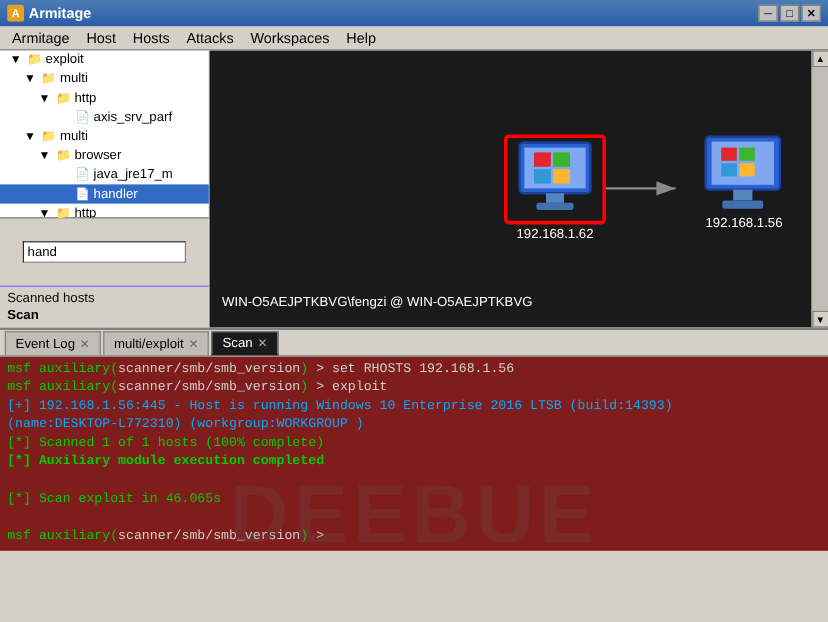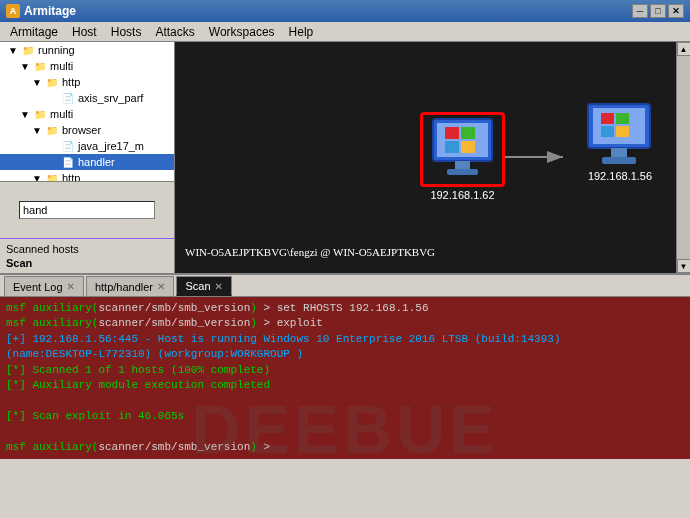--- a/index.html
+++ b/index.html
@@ -171,21 +171,21 @@
       text-align: center;
     }
 
     
     .session-text {
       position: absolute;
       bottom: 10px;
       left: 10px;
       color: white;
       font-size: 11px;
-      font-family: Liberation Serif, serif;
+      font-family: Liberation Sans, sans-serif;
     }
 
     
     .bottom-panel {
       height: 225px;
       display: flex;
       flex-direction: column;
       border-top: 2px solid #808080;
     }
     .tabs-bar {
@@ -299,21 +299,21 @@
 <div class="main-container">
   <div class="content-area">
 
     <div class="left-panel">
       <div class="tree-area">
 
         <div class="tree-item">
           <span class="tree-indent" style="width:4px"></span>
           <span class="tree-icon">▼</span>
           <span class="tree-icon folder-icon">📁</span>
-          <span>running</span>
+          <span>exploit</span>
         </div>
 
         <div class="tree-item">
           <span class="tree-indent" style="width:16px"></span>
           <span class="tree-icon">▼</span>
           <span class="tree-icon folder-icon">📁</span>
           <span>multi</span>
         </div>
 
         <div class="tree-item">
@@ -407,21 +407,21 @@
               <rect x="20" y="24" width="14" height="12" fill="#3498d8"></rect>
               <rect x="36" y="24" width="14" height="12" fill="#f7b731"></rect>
 
               <rect x="30" y="44" width="15" height="8" fill="#5585c0"></rect>
               <rect x="22" y="52" width="31" height="6" rx="2" fill="#4070b0"></rect>
             </svg>
           </div>
           <div class="host-label">192.168.1.62</div>
         </div>
 
-        <div class="host-node" style="left:405px; top:60px;">
+        <div class="host-node" style="left:405px; top:70px;">
           <svg width="80" height="66" viewBox="0 0 80 66">
 
             <rect x="8" y="2" width="62" height="44" rx="3" fill="#2a60d0" stroke="#1a40a0" stroke-width="2"></rect>
             <rect x="13" y="6" width="52" height="36" fill="#80a8f0"></rect>
 
             <rect x="21" y="11" width="13" height="11" fill="#e0272e"></rect>
             <rect x="36" y="11" width="13" height="11" fill="#3bb52e"></rect>
             <rect x="21" y="24" width="13" height="11" fill="#3498d8"></rect>
             <rect x="36" y="24" width="13" height="11" fill="#f7b731"></rect>
 
@@ -442,21 +442,21 @@
     </div>
   </div>
 
   <div class="bottom-panel">
     <div class="tabs-bar">
       <div class="tab">
         <span>Event Log</span>
         <span class="tab-close">✕</span>
       </div>
       <div class="tab">
-        <span>http/handler</span>
+        <span>multi/exploit</span>
         <span class="tab-close">✕</span>
       </div>
       <div class="tab active">
         <span>Scan</span>
         <span class="tab-close">✕</span>
       </div>
     </div>
 
     <div class="terminal-wrapper">
       <div class="terminal">
@@ -469,21 +469,21 @@
         <div>
           <span style="color:#00aaff;">[+] 192.168.1.56:445    - Host is running Windows 10 Enterprise 2016 LTSB (build:14393)</span>
         </div>
         <div>
           <span style="color:#00aaff;">(name:DESKTOP-L772310) (workgroup:WORKGROUP )</span>
         </div>
         <div>
           <span style="color:#00cc00;text-align:right;">[*] Scanned 1 of 1 hosts (100% complete)</span>
         </div>
         <div>
-          <span style="color:#00cc00;">[*] Auxiliary module execution completed</span>
+          <span style="color:#00cc00;font-weight:bold;">[*] Auxiliary module execution completed</span>
         </div>
         <div>&nbsp;</div>
         <div>
           <span style="color:#00cc00;">[*] Scan exploit in 46.065s</span>
         </div>
         <div>&nbsp;</div>
         <div>
           <span style="color:#00cc00;">msf auxiliary(</span><span style="color:#d0d0d0;">scanner/smb/smb_version</span><span style="color:#00cc00;">)</span><span style="color:#d0d0d0;"> &gt;&nbsp;</span>
         </div>
       </div>

